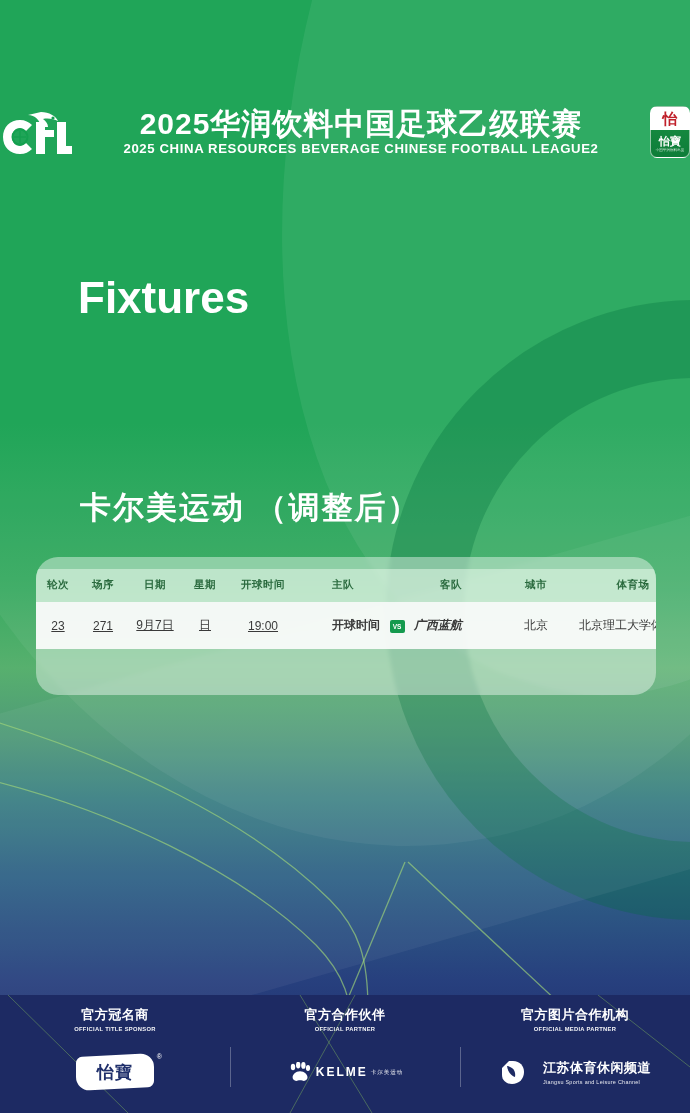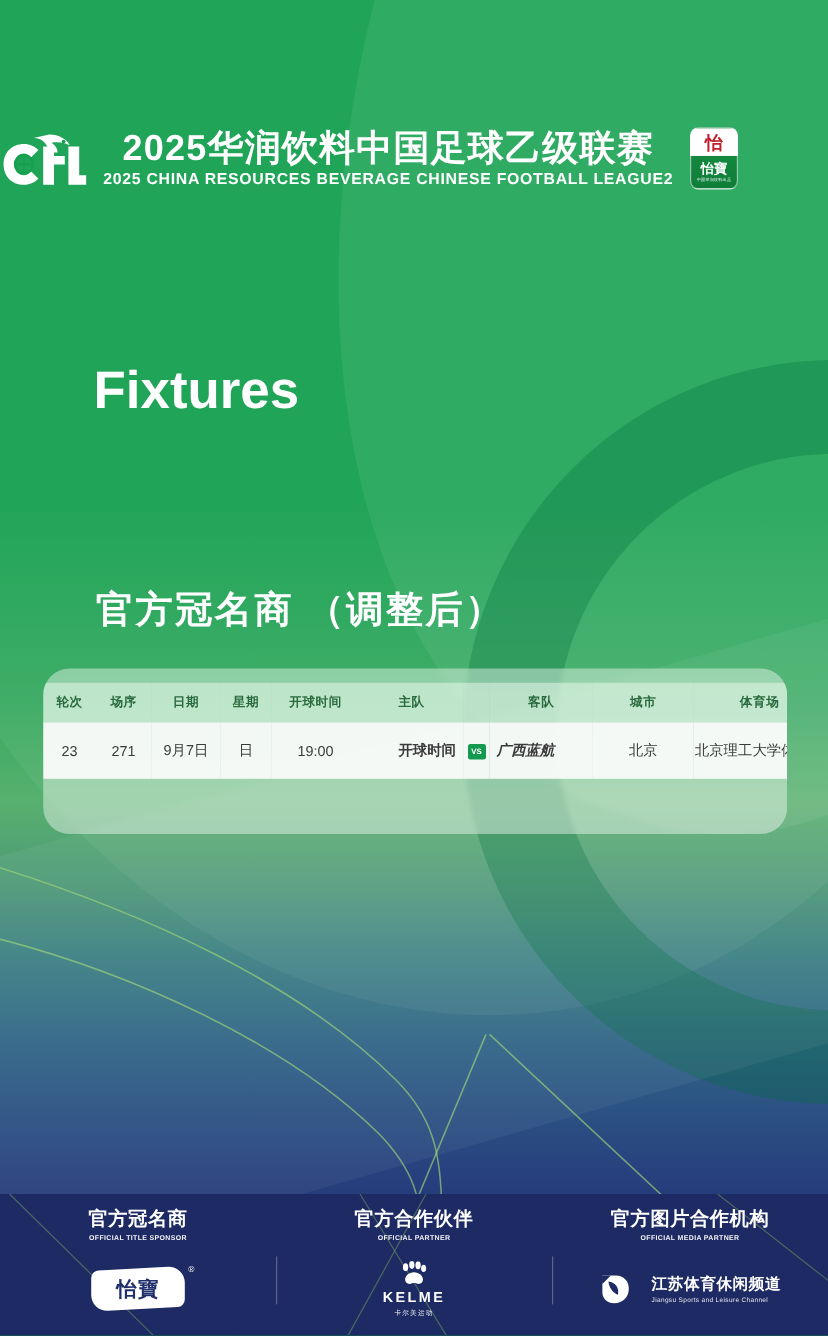--- a/index.html
+++ b/index.html
@@ -75,21 +75,21 @@
   }
   .bg-navy-lines { position: absolute; left:0; right:0; bottom:0; height:118px; }
 
   
   .header {
     position: absolute;
     left: 0; right: 0; top: 96px;
     height: 72px;
     display: flex;
     align-items: center;
-    justify-content: flex-start;
+    justify-content: space-between;
     gap: 14px;
   }
   .cfl-logo { width: 72px; height: 52px; position: relative; flex: none; }
   .cfl-logo svg { display:block; }
 
   .title-block { display: flex; flex-direction: column; align-items: center; gap: 3px; }
   .title-cn {
     color: #ffffff;
     font-size: 30px;
     font-weight: 800;
@@ -141,21 +141,21 @@
     letter-spacing: 4px;
     line-height: 1.05;
     margin: 0;
   }
   .hero-en {
     color: #ffffff;
     font-size: 44px;
     font-weight: 800;
     letter-spacing: 0px;
     line-height: 1.1;
-    margin: 30px 0 0 0;
+    margin: 2px 0 0 0;
   }
   .hero-sub {
     position: absolute;
     left: 80px; top: 487px;
     color: #ffffff;
     font-size: 31px;
     font-weight: 800;
     letter-spacing: 2px;
     white-space: nowrap;
     margin: 0;
@@ -195,21 +195,21 @@
   .col-round   { width: 44px; }
   .col-seq     { width: 46px; }
   .col-date    { width: 58px; }
   .col-week    { width: 42px; }
   .col-kick    { width: 74px; }
   .col-home    { width: 86px; }
   .col-away    { width: 86px; }
   .col-city    { width: 84px; }
   .col-venue   { width: 110px; }
 
-  .num { font-size: 12.5px; color: #454545; }
+  .num { font-size: 12.5px; color: #454545; text-decoration: underline; }
   .team {
     font-size: 14px;
     font-weight: 800;
     color: #161616;
     white-space: nowrap;
   }
   .td-home { text-align: right !important; padding-right: 6px !important; }
   .td-away { text-align: left !important; padding-left: 6px !important; font-style: italic; }
   .vs-badge {
     display: inline-block;
@@ -247,21 +247,21 @@
   }
   .sponsor + .sponsor::before {
     content: "";
     position: absolute;
     left: 0; top: 52px;
     width: 1px; height: 40px;
     background: rgba(255,255,255,0.28);
   }
   .sp-cn {
     color: #ffffff;
-    font-size: 16px;
+    font-size: 13px;
     font-weight: 800;
     letter-spacing: 0.5px;
     line-height: 1.2;
     white-space: nowrap;
   }
   .sp-en {
     color: #ffffff;
     font-size: 5.8px;
     font-weight: 700;
     letter-spacing: 0.3px;
@@ -296,21 +296,21 @@
     font-weight: 800;
     font-family: "Liberation Serif", serif;
     letter-spacing: 1px;
   }
   .logo-yibao .reg {
     position: absolute; right: -8px; top: -2px;
     color: #fff; font-size: 7px;
   }
 
   
-  .logo-kelme { display:flex; flex-direction:column; align-items:center; gap:3px; }
+  .logo-kelme { display:flex; flex-direction:row; align-items:center; gap:3px; }
   .kelme-paw { width: 26px; height: 20px; }
   .kelme-name { color:#fff; font-size: 12px; font-weight: 800; letter-spacing: 2px; }
   .kelme-cn { color:#fff; font-size: 5.5px; letter-spacing: 1px; opacity:.92; }
 
   
   .logo-jiangsu { display:flex; align-items:center; gap:18px; }
   .js-mark { width: 26px; height: 26px; }
   .js-txt { display:flex; flex-direction:column; gap:2px; }
   .js-cn { color:#fff; font-size: 13px; font-weight: 800; letter-spacing: .5px; white-space: nowrap; }
   .js-en { color:#fff; font-size: 5.4px; letter-spacing: .3px; opacity:.9; white-space: nowrap; }
@@ -390,21 +390,21 @@
       <div class="yibao-bot">
         <div class="yibao-cn">怡寶</div>
         <div class="yibao-sub">中国华润饮料出品</div>
       </div>
     </div>
   </div>
 
   <div class="hero">
     <h2 class="hero-en">Fixtures</h2>
   </div>
-  <p class="hero-sub">官方冠名商 （调整后）</p>
+  <p class="hero-sub">卡尔美运动 （调整后）</p>
 
   <div class="card">
     <div class="card-inner">
       <table class="table">
         <colgroup>
           <col class="col-round">
             <col class="col-seq">
             <col class="col-date">
           <col class="col-week">
             <col class="col-kick">

